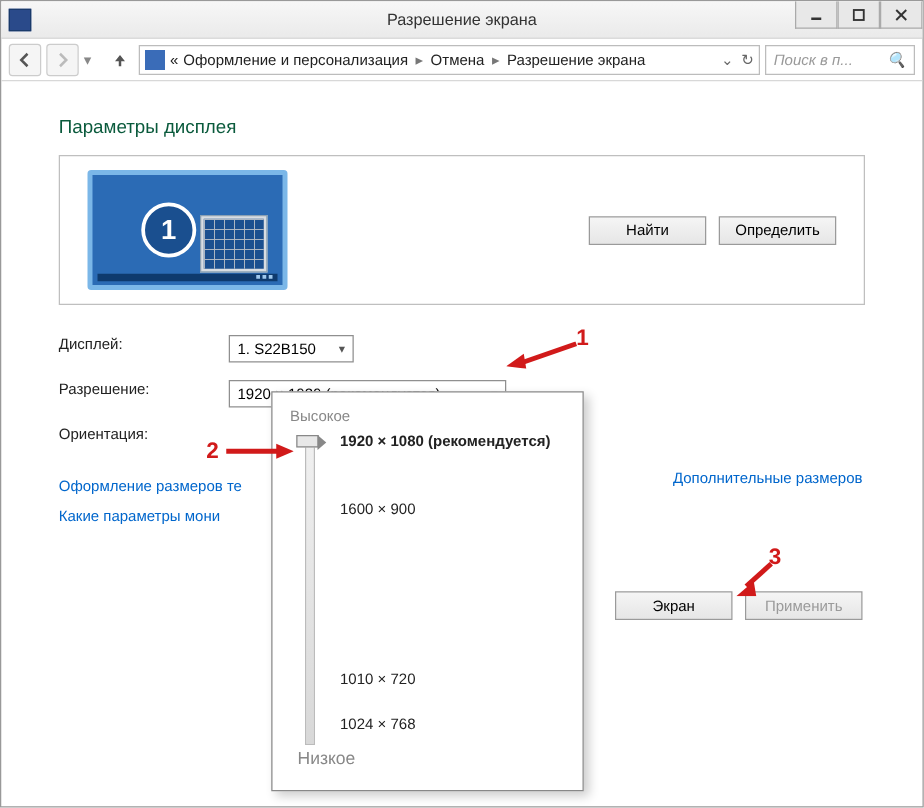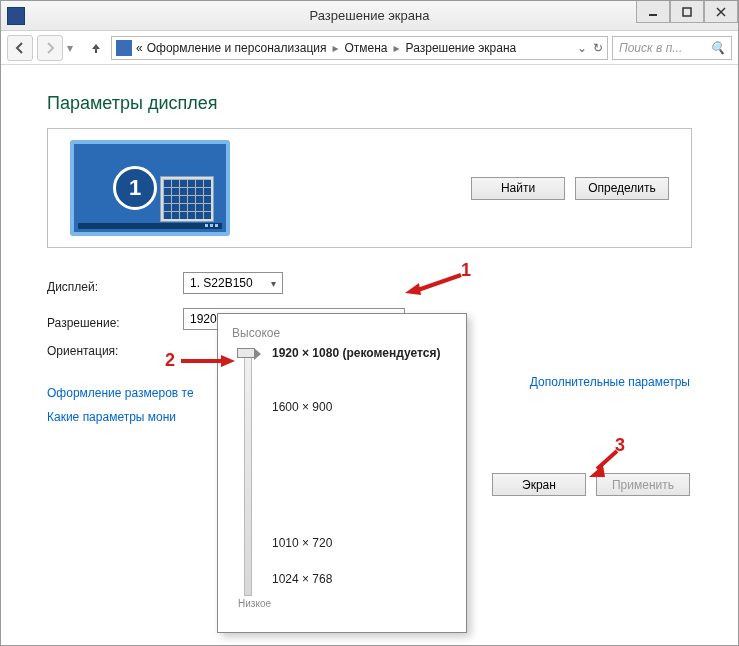--- a/index.html
+++ b/index.html
@@ -121,21 +121,21 @@
     gap: 4px;
   }
   
   .content {
     padding: 28px 46px 0 46px;
     position: relative;
     height: calc(100% - 64px);
   }
   .heading {
     color: #0a5a3c;
-    font-size: 18px;
+    font-size: 15px;
     margin-bottom: 14px;
   }
   .preview-box {
     border: 1px solid #bfbfbf;
     height: 120px;
     display: flex;
     align-items: center;
     padding: 0 22px;
     gap: 30px;
     margin-bottom: 24px;
@@ -205,21 +205,21 @@
     font-size: 12px;
     display: flex;
     align-items: center;
     justify-content: center;
     cursor: pointer;
     padding: 0 12px;
   }
   .btn.disabled { color: #9a9a9a; }
   .form-row {
     display: flex;
-    align-items: flex-end;
+    align-items: flex-start;
     margin-bottom: 14px;
   }
   .form-row .label {
     width: 136px;
     color: #222;
   }
   .select {
     height: 22px;
     border: 1px solid #8f8f8f;
     background: #fff;
@@ -302,21 +302,21 @@
   .dd-option {
     position: absolute;
     left: 34px;
     font-size: 12px;
     color: #222;
     white-space: nowrap;
   }
   .dd-option.selected { font-weight: bold; }
   .dd-bottom-label {
     color: #888;
-    font-size: 10px;
+    font-size: 14px;
     margin-left: 6px;
   }
   
   .anno-num {
     position: absolute;
     color: #d11a1a;
     font-weight: bold;
     font-size: 18px;
     z-index: 20;
   }
@@ -428,21 +428,21 @@
 
   <div class="form-row">
     <div class="label">Ориентация:</div>
   </div>
 
   <div style="height:14px"></div>
   <div class="link">Оформление размеров те</div><br>
   <div class="link">Какие параметры мони</div>
 
   <div class="links-right">
-    <div class="link">Дополнительные параметры</div>
+    <div class="link">Дополнительные размеров</div>
   </div>
 
   <div class="bottom-buttons">
     <div class="btn" style="min-width:40px; visibility:hidden">OK</div>
     <div class="btn">Экран</div>
     <div class="btn disabled">Применить</div>
   </div>
 
   
   <div class="dropdown">

